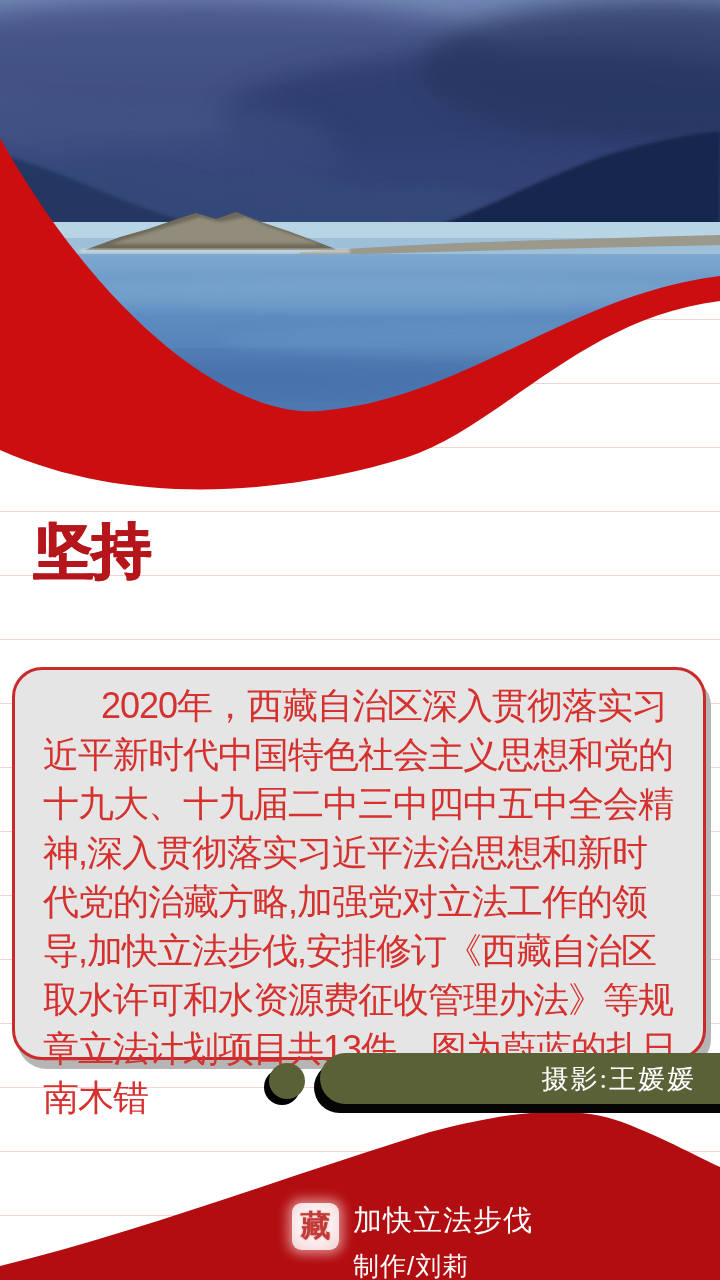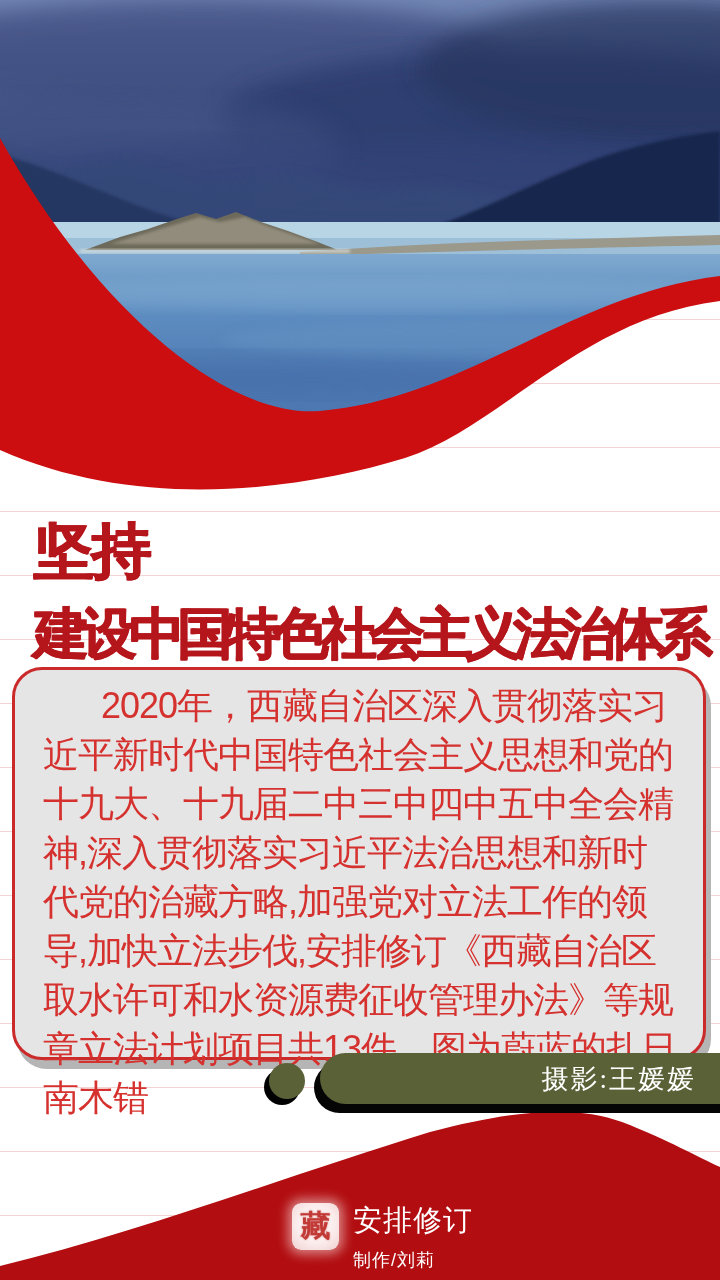--- a/index.html
+++ b/index.html
@@ -68,21 +68,21 @@
     box-shadow:0 0 12px 4px rgba(255,240,240,.55);
     display:flex;align-items:center;justify-content:center;
   }
   .footer-logo span{
     font-size:30px;color:#c23a36;font-weight:700;
     font-family:"Liberation Serif","DejaVu Serif",serif;
     text-shadow:0 0 2px rgba(190,40,40,.6);
   }
   .footer-texts{color:#ffffff;}
   .footer-site{font-size:29px;line-height:34px;letter-spacing:1px;}
-  .footer-producer{font-size:18px;line-height:30px;margin-top:8px;letter-spacing:1px;}
+  .footer-producer{font-size:26px;line-height:30px;margin-top:14px;letter-spacing:1px;}
 </style>
 </head>
 <body>
 
 <div class="page">
 
   <div class="ruled-lines"></div>
 
   <svg class="hero-svg" width="720" height="540" viewBox="0 0 720 540">
     <defs>
@@ -139,21 +139,20 @@
       <ellipse cx="220" cy="375" rx="330" ry="22" fill="#3a5f9b" opacity="0.35" filter="url(#softer)"></ellipse>
       <ellipse cx="520" cy="340" rx="300" ry="18" fill="#6f9cc8" opacity="0.3" filter="url(#soft)"></ellipse>
     </g>
 
     <path d="M0,138 C95,308 225,418 320,411 C465,399 570,294 720,276
              L720,301 C580,318 500,428 405,458 C300,490 140,512 0,450 Z" fill="#cc0e10"></path>
   </svg>
 
   <div class="title-block">
     <div class="title-line1">坚持</div>
-    <div class="title-line2">建设中国特色社会主义法治体系</div>
   </div>
 
   <div class="body-box">
     <p class="body-text">2020年，西藏自治区深入贯彻落实习近平新时代中国特色社会主义思想和党的十九大、十九届二中三中四中五中全会精神,深入贯彻落实习近平法治思想和新时代党的治藏方略,加强党对立法工作的领导,加快立法步伐,安排修订《西藏自治区取水许可和水资源费征收管理办法》等规章立法计划项目共13件。图为蔚蓝的扎日南木错</p>
   </div>
 
   <div class="credit-dot"></div>
   <div class="credit-pill">
     <span class="credit-label">摄影:王媛媛</span>
   </div>
@@ -161,18 +160,18 @@
   <svg class="bottom-svg" width="720" height="210" viewBox="0 0 720 210">
     <path d="M0,196 C140,162 290,105 430,62 C520,38 578,36 622,52 C668,70 700,88 720,97
              L720,210 L0,210 Z" fill="#b20d10"></path>
   </svg>
 
   <div class="footer">
     <div class="footer-logo">
       <span>藏</span>
     </div>
     <div class="footer-texts">
-      <div class="footer-site">安排修订</div>
+      <div class="footer-site">加快立法步伐</div>
       <div class="footer-producer">制作/刘莉</div>
     </div>
   </div>
 
 </div>
 
 </body></html>

